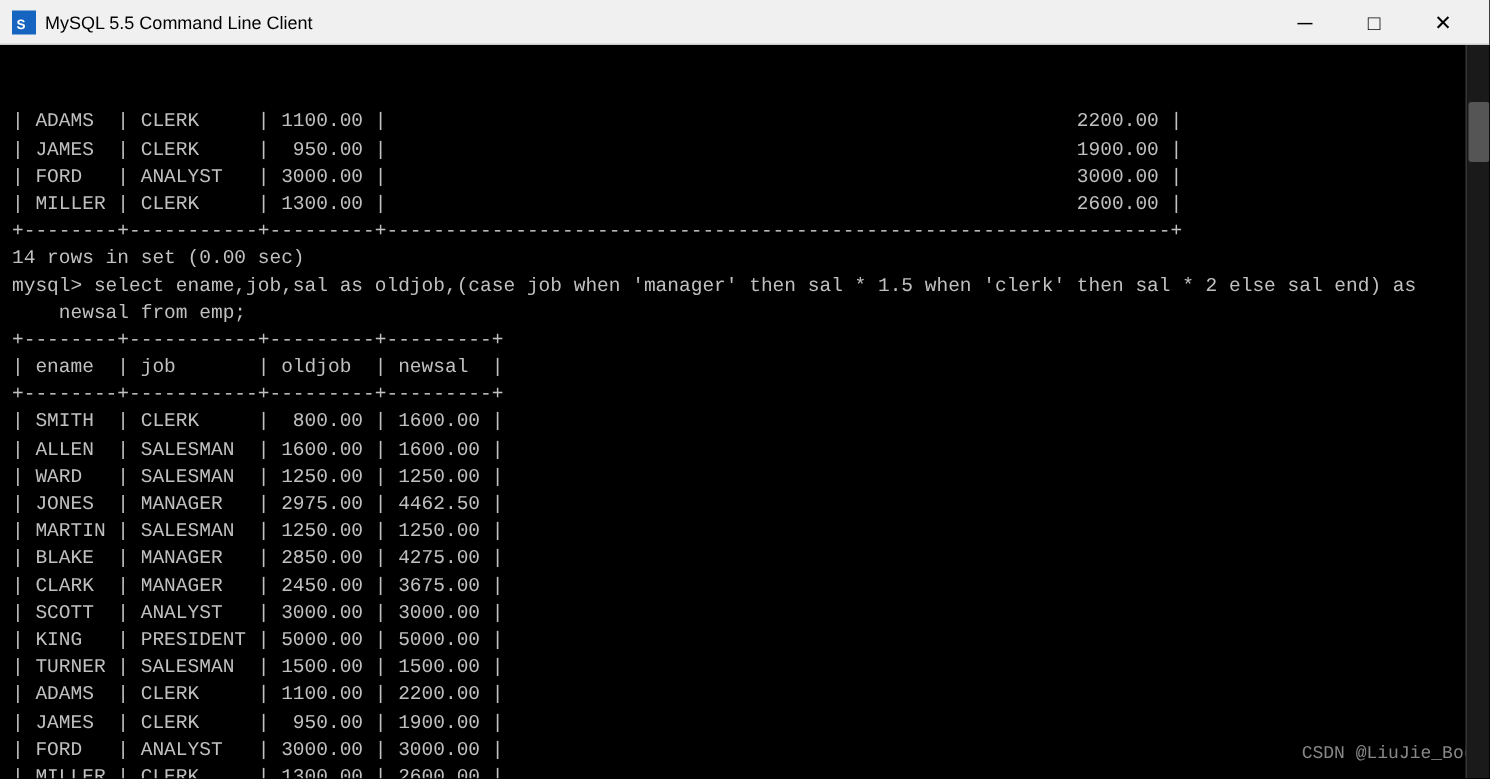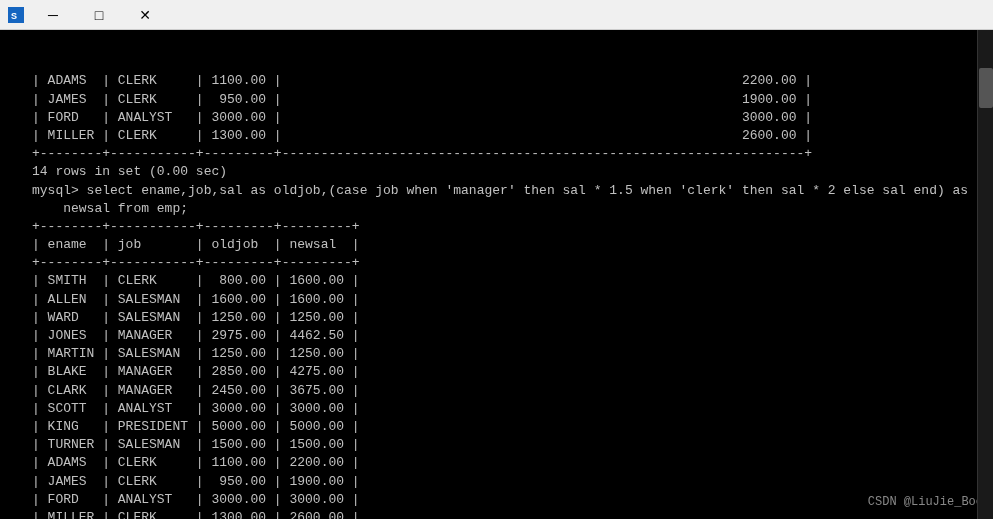--- a/index.html
+++ b/index.html
@@ -74,21 +74,20 @@
       white-space: pre;
     }
 
     .terminal-content {
       color: #c0c0c0;
     }
 
     .line {
       display: block;
       white-space: pre;
-      margin-left: 24px;
     }
 
     .watermark {
       position: absolute;
       bottom: 8px;
       right: 10px;
       color: #888;
       font-family: 'Courier New', Courier, monospace;
       font-size: 12px;
     }
@@ -114,20 +113,21 @@
 </head>
 <body>
 
 <div class="title-bar">
   <div class="title-bar-icon">
     <svg width="14" height="14" viewBox="0 0 14 14">
       <rect width="14" height="14" fill="#1565c0"></rect>
       <text x="2" y="11" font-size="9" fill="white" font-family="Arial" font-weight="bold">S</text>
     </svg>
   </div>
+  <span class="title-bar-text">MySQL 5.5 Command Line Client</span>
   <div class="title-bar-controls">
     <button class="title-btn">─</button>
     <button class="title-btn">□</button>
     <button class="title-btn close">✕</button>
   </div>
 </div>
 
 <div class="terminal">
   <div class="terminal-content" id="terminal-lines"><span class="line">| ADAMS  | CLERK     | 1100.00 |                                                           2200.00 |</span><span class="line">| JAMES  | CLERK     |  950.00 |                                                           1900.00 |</span><span class="line">| FORD   | ANALYST   | 3000.00 |                                                           3000.00 |</span><span class="line">| MILLER | CLERK     | 1300.00 |                                                           2600.00 |</span><span class="line">+--------+-----------+---------+-------------------------------------------------------------------+</span><span class="line">14 rows in set (0.00 sec)</span><span class="line"></span><span class="line">mysql&gt; select ename,job,sal as oldjob,(case job when 'manager' then sal * 1.5 when 'clerk' then sal * 2 else sal end) as</span><span class="line">    newsal from emp;</span><span class="line">+--------+-----------+---------+---------+</span><span class="line">| ename  | job       | oldjob  | newsal  |</span><span class="line">+--------+-----------+---------+---------+</span><span class="line">| SMITH  | CLERK     |  800.00 | 1600.00 |</span><span class="line">| ALLEN  | SALESMAN  | 1600.00 | 1600.00 |</span><span class="line">| WARD   | SALESMAN  | 1250.00 | 1250.00 |</span><span class="line">| JONES  | MANAGER   | 2975.00 | 4462.50 |</span><span class="line">| MARTIN | SALESMAN  | 1250.00 | 1250.00 |</span><span class="line">| BLAKE  | MANAGER   | 2850.00 | 4275.00 |</span><span class="line">| CLARK  | MANAGER   | 2450.00 | 3675.00 |</span><span class="line">| SCOTT  | ANALYST   | 3000.00 | 3000.00 |</span><span class="line">| KING   | PRESIDENT | 5000.00 | 5000.00 |</span><span class="line">| TURNER | SALESMAN  | 1500.00 | 1500.00 |</span><span class="line">| ADAMS  | CLERK     | 1100.00 | 2200.00 |</span><span class="line">| JAMES  | CLERK     |  950.00 | 1900.00 |</span><span class="line">| FORD   | ANALYST   | 3000.00 | 3000.00 |</span><span class="line">| MILLER | CLERK     | 1300.00 | 2600.00 |</span><span class="line"></span></div>
   <div class="watermark">CSDN @LiuJie_Boo</div>

